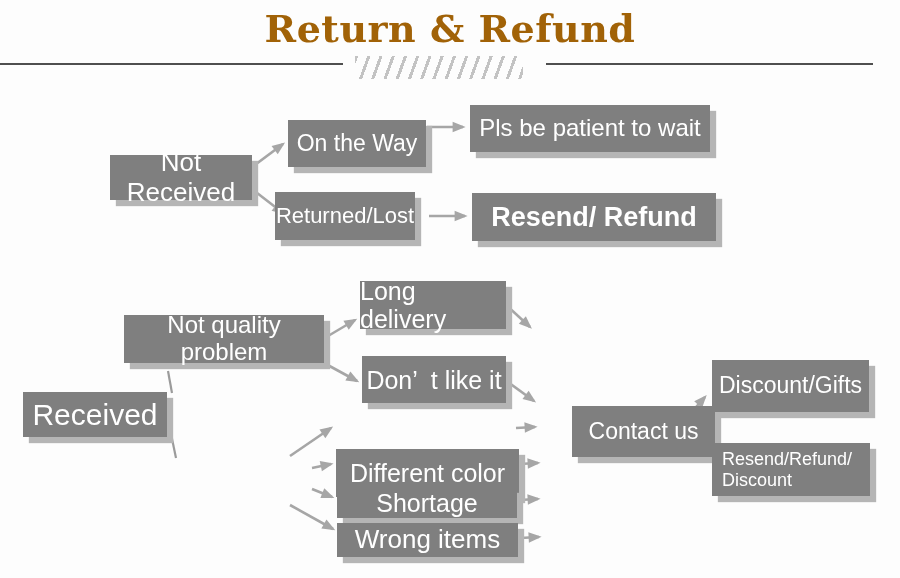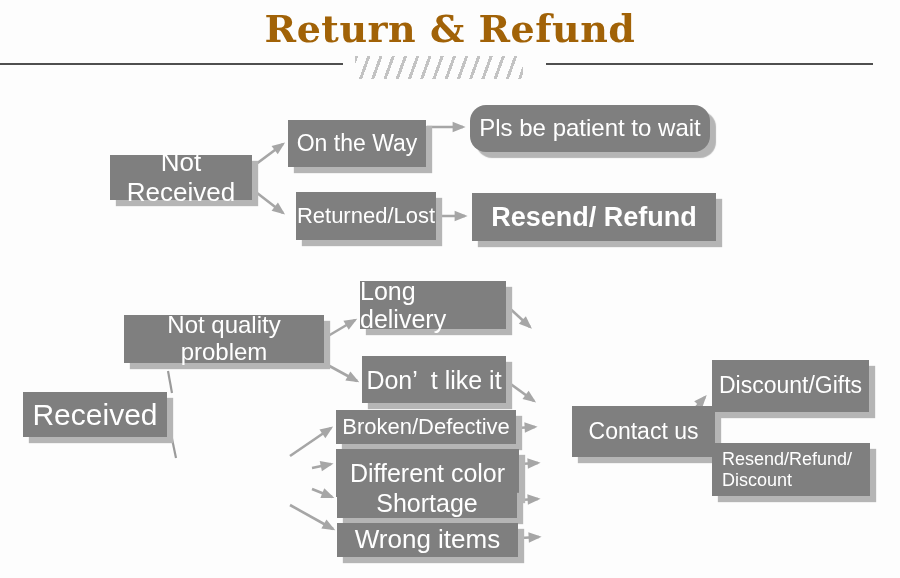--- a/index.html
+++ b/index.html
@@ -33,22 +33,22 @@
   .node{
     position:absolute;z-index:2;
     background:#7f7f7f;color:#ffffff;
     display:flex;align-items:center;justify-content:center;
     text-align:center;white-space:pre-wrap;
     box-shadow:6px 6px 1px #b5b5b5;
     line-height:1.12;
   }
   #n-not-received{left:110px;top:155px;width:142px;height:45px;font-size:26px;}
   #n-on-the-way{left:288px;top:120px;width:138px;height:47px;font-size:23px;}
-  #n-pls-wait{left:470px;top:105px;width:240px;height:47px;font-size:24px;border-radius:16px;}
-  #n-returned-lost{left:296px;top:192px;width:140px;height:48px;font-size:22px;}
+  #n-pls-wait{left:470px;top:105px;width:240px;height:47px;font-size:24px;}
+  #n-returned-lost{left:275px;top:192px;width:140px;height:48px;font-size:22px;}
   #n-resend-refund{left:472px;top:193px;width:244px;height:48px;font-size:27px;font-weight:600;}
   #n-received{left:23px;top:392px;width:144px;height:45px;font-size:30px;}
   #n-not-quality-problem{left:124px;top:315px;width:200px;height:48px;font-size:24px;}
   #n-long-delivery{left:360px;top:281px;width:146px;height:48px;font-size:25px;justify-content:flex-start;text-align:left;}
   #n-dont-like-it{left:362px;top:356px;width:144px;height:47px;font-size:25px;}
   #n-quality-problem{left:124px;top:457px;width:188px;height:48px;font-size:27px;}
   #n-broken-defective{left:336px;top:410px;width:180px;height:34px;font-size:22px;}
   #n-different-color{left:336px;top:449px;width:183px;height:48px;font-size:25px;}
   #n-shortage{left:337px;top:487px;width:180px;height:31px;font-size:25px;}
   #n-wrong-items{left:337px;top:523px;width:181px;height:34px;font-size:26px;}
@@ -99,21 +99,20 @@
 
   <div class="node" id="n-not-received">Not Received</div>
   <div class="node" id="n-on-the-way">On the Way</div>
   <div class="node" id="n-pls-wait">Pls be patient to wait</div>
   <div class="node" id="n-returned-lost">Returned/Lost</div>
   <div class="node" id="n-resend-refund">Resend/ Refund</div>
   <div class="node" id="n-received">Received</div>
   <div class="node" id="n-not-quality-problem">Not quality problem</div>
   <div class="node" id="n-long-delivery">Long delivery</div>
   <div class="node" id="n-dont-like-it">Don’  t like it</div>
-  <div class="node" id="n-broken-defective">Broken/Defective</div>
   <div class="node" id="n-different-color">Different color</div>
   <div class="node" id="n-shortage">Shortage</div>
   <div class="node" id="n-wrong-items">Wrong items</div>
   <div class="node" id="n-contact-us">Contact us</div>
   <div class="node" id="n-resend-refund-discount">Resend/Refund/
 Discount</div>
   <div class="node" id="n-discount-gifts">Discount/Gifts</div>
 
 </div>
 

